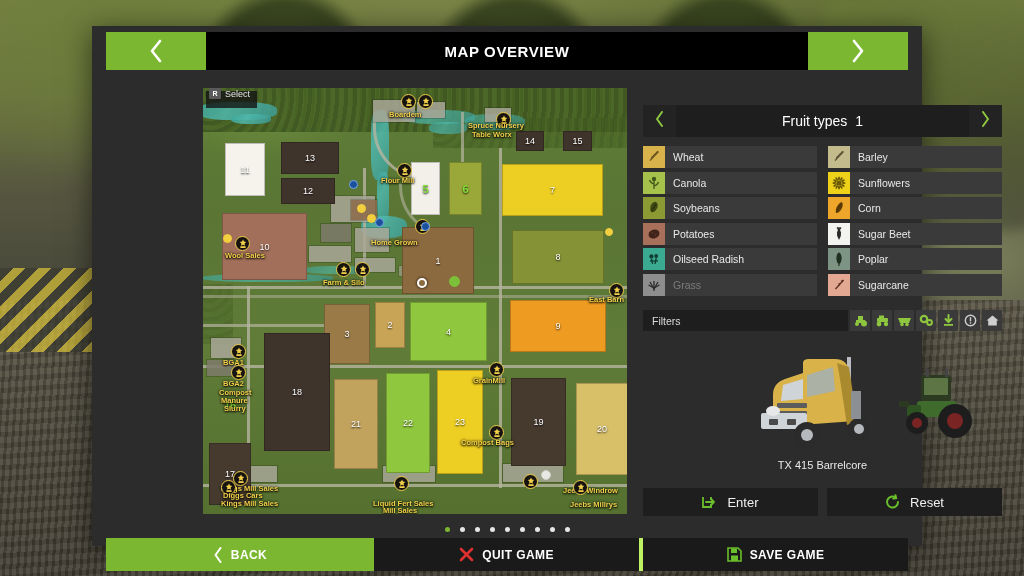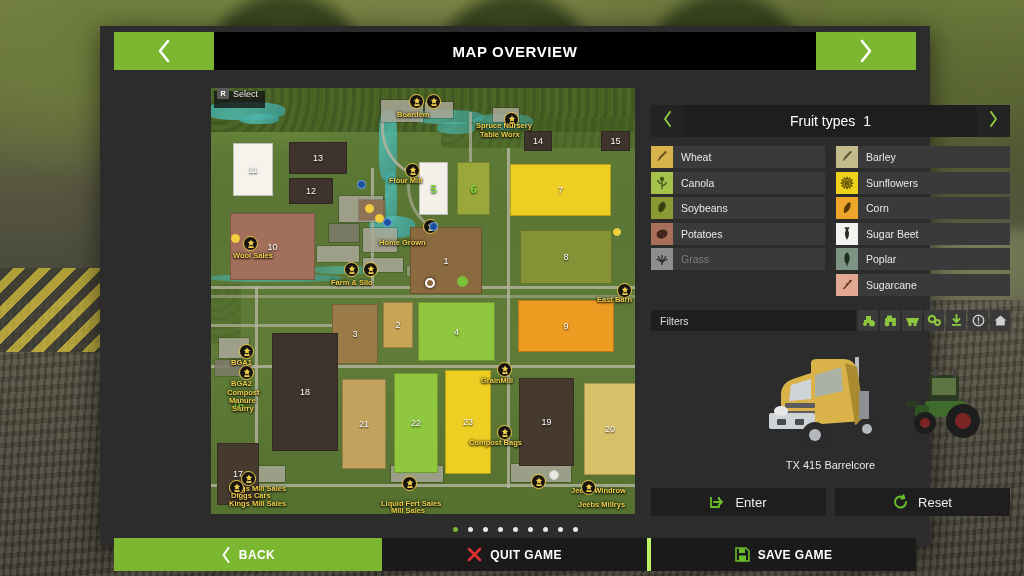--- a/index.html
+++ b/index.html
@@ -41,21 +41,21 @@
     border-radius: 14px; filter: blur(6px); opacity: .65;
   }
   #bg .tree {
     position: absolute; top: -10px; width: 170px; height: 140px;
     background: radial-gradient(ellipse at 50% 60%, #3f4a22 0%, #2f3a1a 60%, transparent 75%);
     filter: blur(3px); opacity: .85;
   }
 
   
   #dialog {
-    position: absolute; left: 100px; top: 26px; width: 830px; height: 520px;
+    position: absolute; left: 92px; top: 26px; width: 830px; height: 520px;
     background: #2c2c2c;
     box-shadow: 0 6px 26px rgba(0,0,0,.55);
   }
 
   
   #header {
     position: absolute; left: 14px; top: 6px; right: 14px; height: 38px;
     display: flex;
   }
   .hdr-arrow {
@@ -346,30 +346,30 @@
           </div>
           <div class="field" style="left: 307px; top: 212px; width: 96px; height: 52px; background: rgb(238, 155, 34);">
             <span>9</span>
           </div>
           <div class="field" style="left: 19px; top: 125px; width: 85px; height: 67px; background: rgb(162, 112, 90);">
             <span>10</span>
           </div>
           <div class="field" style="left: 22px; top: 55px; width: 40px; height: 53px; background: rgb(245, 243, 236);">
             <span>11</span>
           </div>
-          <div class="field" style="left: 78px; top: 90px; width: 44px; height: 26px; background: rgb(63, 52, 44);">
+          <div class="field" style="left: 78px; top: 90px; width: 54px; height: 26px; background: rgb(63, 52, 44);">
             <span>12</span>
           </div>
           <div class="field" style="left: 78px; top: 54px; width: 58px; height: 32px; background: rgb(63, 52, 44);">
             <span>13</span>
           </div>
           <div class="field" style="left: 313px; top: 43px; width: 28px; height: 20px; background: rgb(63, 52, 44);">
             <span>14</span>
           </div>
-          <div class="field" style="left: 360px; top: 43px; width: 29px; height: 20px; background: rgb(63, 52, 44); margin-left: 30px;">
+          <div class="field" style="left: 360px; top: 43px; width: 29px; height: 20px; background: rgb(63, 52, 44);">
             <span>15</span>
           </div>
           <div class="field owned" style="left: 14px; top: 310px; width: 26px; height: 14px; background: transparent; outline: none;">
             <span>16</span>
           </div>
           <div class="field" style="left: 6px; top: 355px; width: 42px; height: 62px; background: rgb(70, 58, 47);">
             <span>17</span>
           </div>
           <div class="field" style="left: 61px; top: 245px; width: 66px; height: 118px; background: rgb(63, 52, 44); align-items: center;">
             <span>18</span>
@@ -639,20 +639,31 @@
           </div>
           <div class="fruit-row">
             <div class="fruit-ic" style="background: rgb(168, 112, 90);">
               <svg width="16" height="16" viewBox="0 0 16 16">
                 <ellipse cx="8" cy="8" rx="5.6" ry="4.4" transform="rotate(-22 8 8)" fill="#40231a"></ellipse>
                 <circle cx="6.4" cy="7" r=".8" fill="#6b3f2f"></circle>
                 <circle cx="9.6" cy="9" r=".7" fill="#6b3f2f"></circle>
               </svg>
             </div>
             <div class="fruit-name">Potatoes</div>
+          </div>
+          <div class="fruit-row">
+            <div class="fruit-ic" style="background: rgb(58, 171, 144);">
+              <svg width="16" height="16" viewBox="0 0 16 16">
+                <circle cx="5.4" cy="5.4" r="2.1" fill="#123d33"></circle>
+                <circle cx="10.2" cy="5" r="1.9" fill="#123d33"></circle>
+                <path d="M5.4 7.5 L6.6 13 M10.2 7 L9 13" stroke="#123d33" fill="none" stroke-width="1.3"></path>
+                <path d="M4 10 L12 10" stroke="#123d33" fill="none" stroke-width="1.3"></path>
+              </svg>
+            </div>
+            <div class="fruit-name">Oilseed Radish</div>
           </div>
           <div class="fruit-row disabled">
             <div class="fruit-ic" style="background: rgb(142, 142, 142);">
               <svg width="16" height="16" viewBox="0 0 16 16">
                 <g stroke="#2c2c2c" fill="none" stroke-width="1.3">
                   <path d="M8 14 L8 4"></path>
                   <path d="M8 12 L4 5"></path>
                   <path d="M8 12 L12 5"></path>
                   <path d="M8 11 L2.5 8"></path>
                   <path d="M8 11 L13.5 8"></path>

